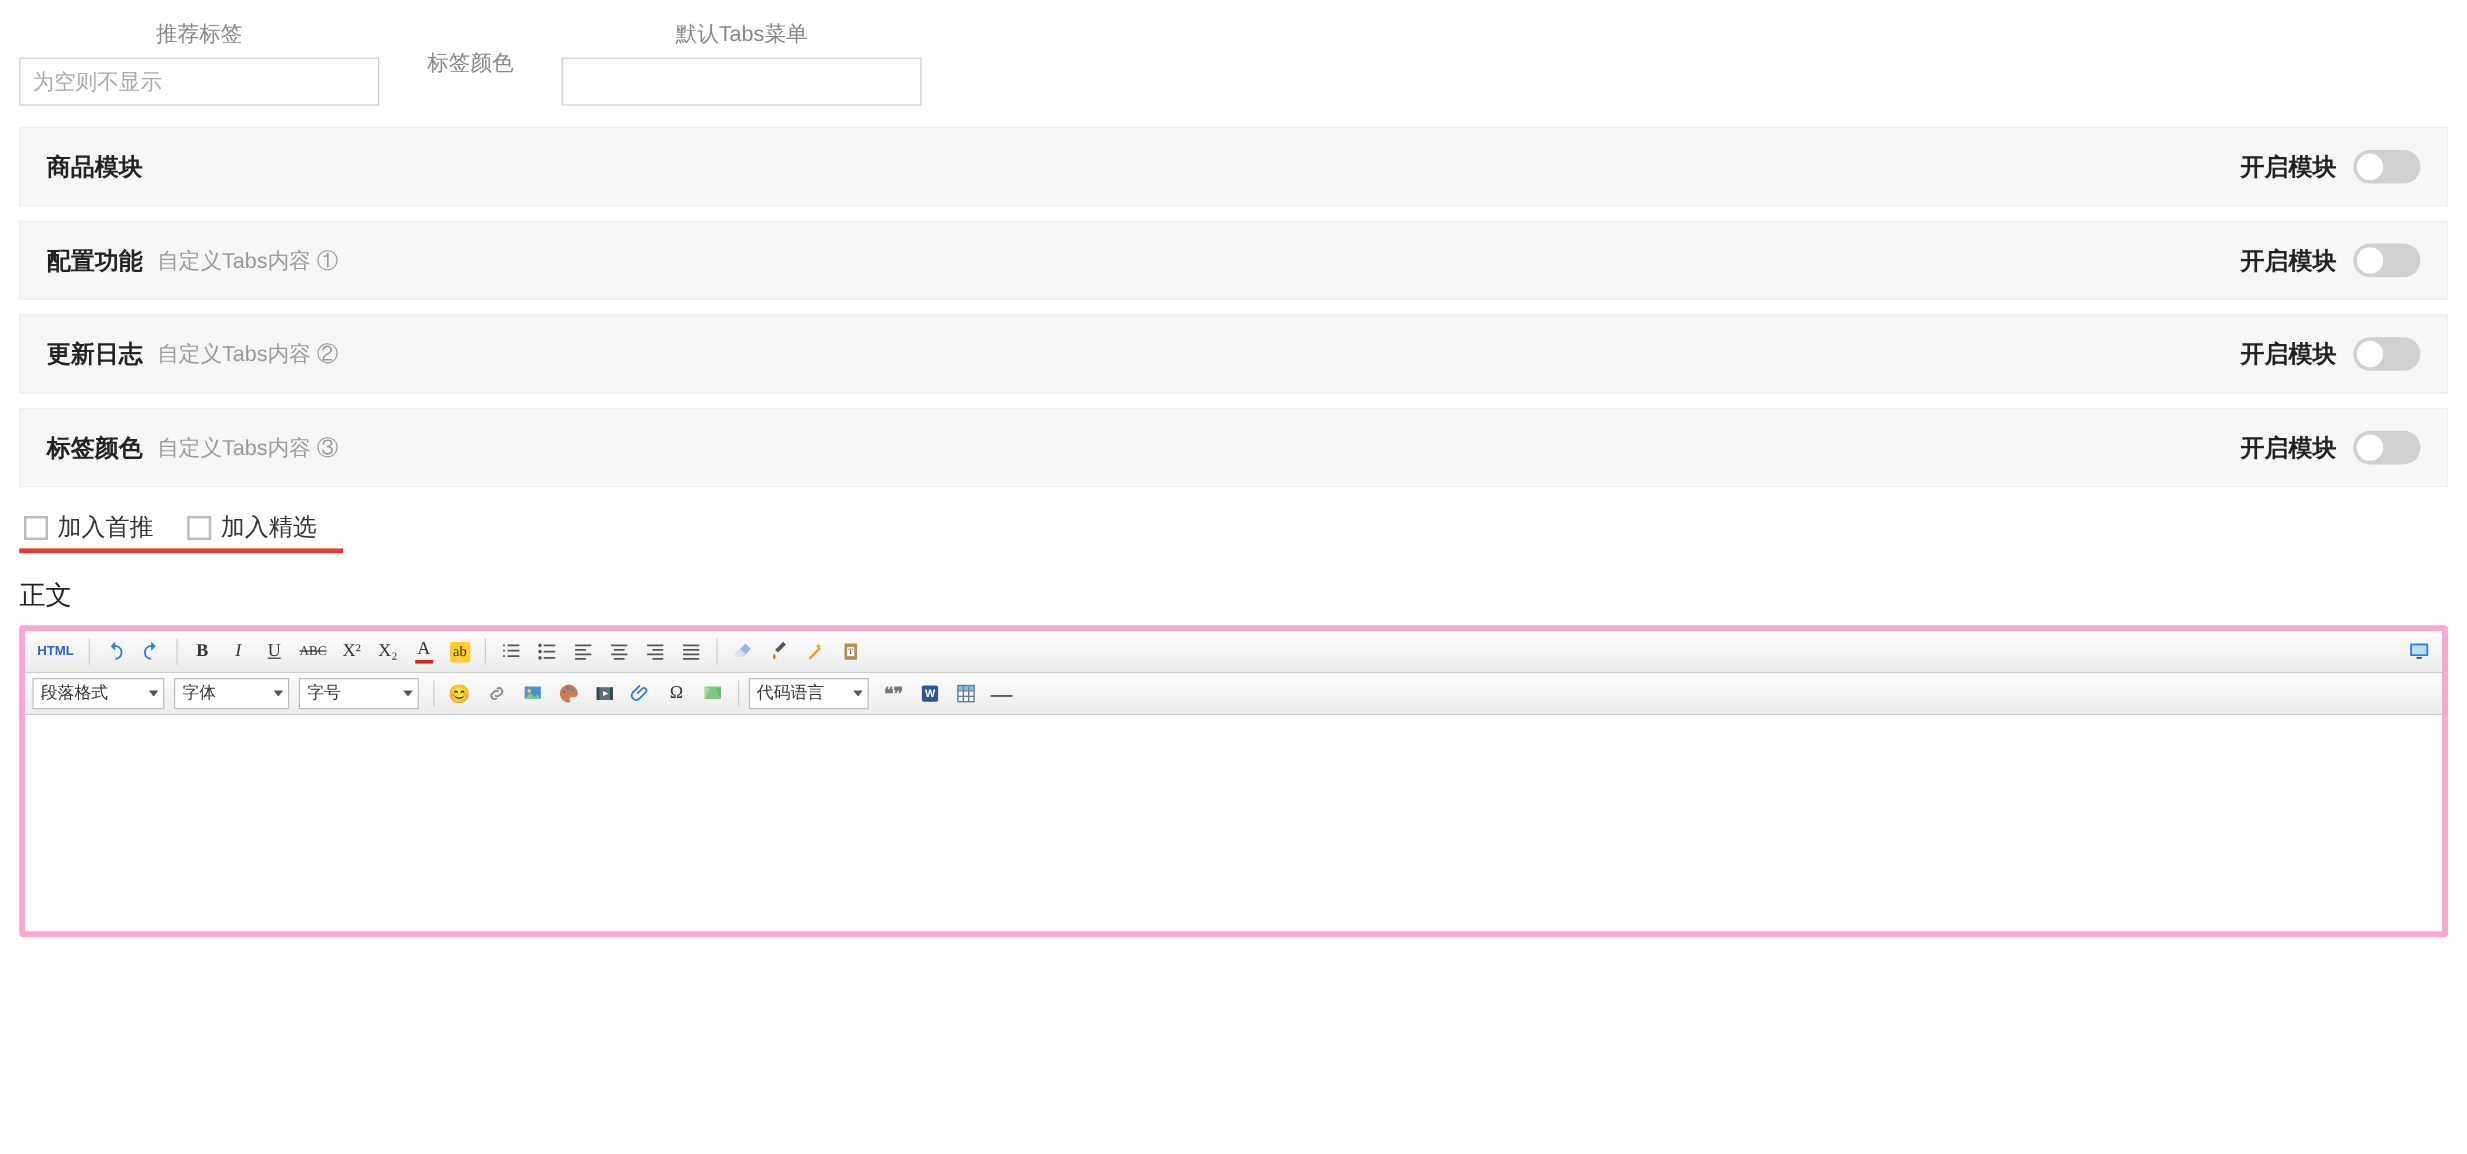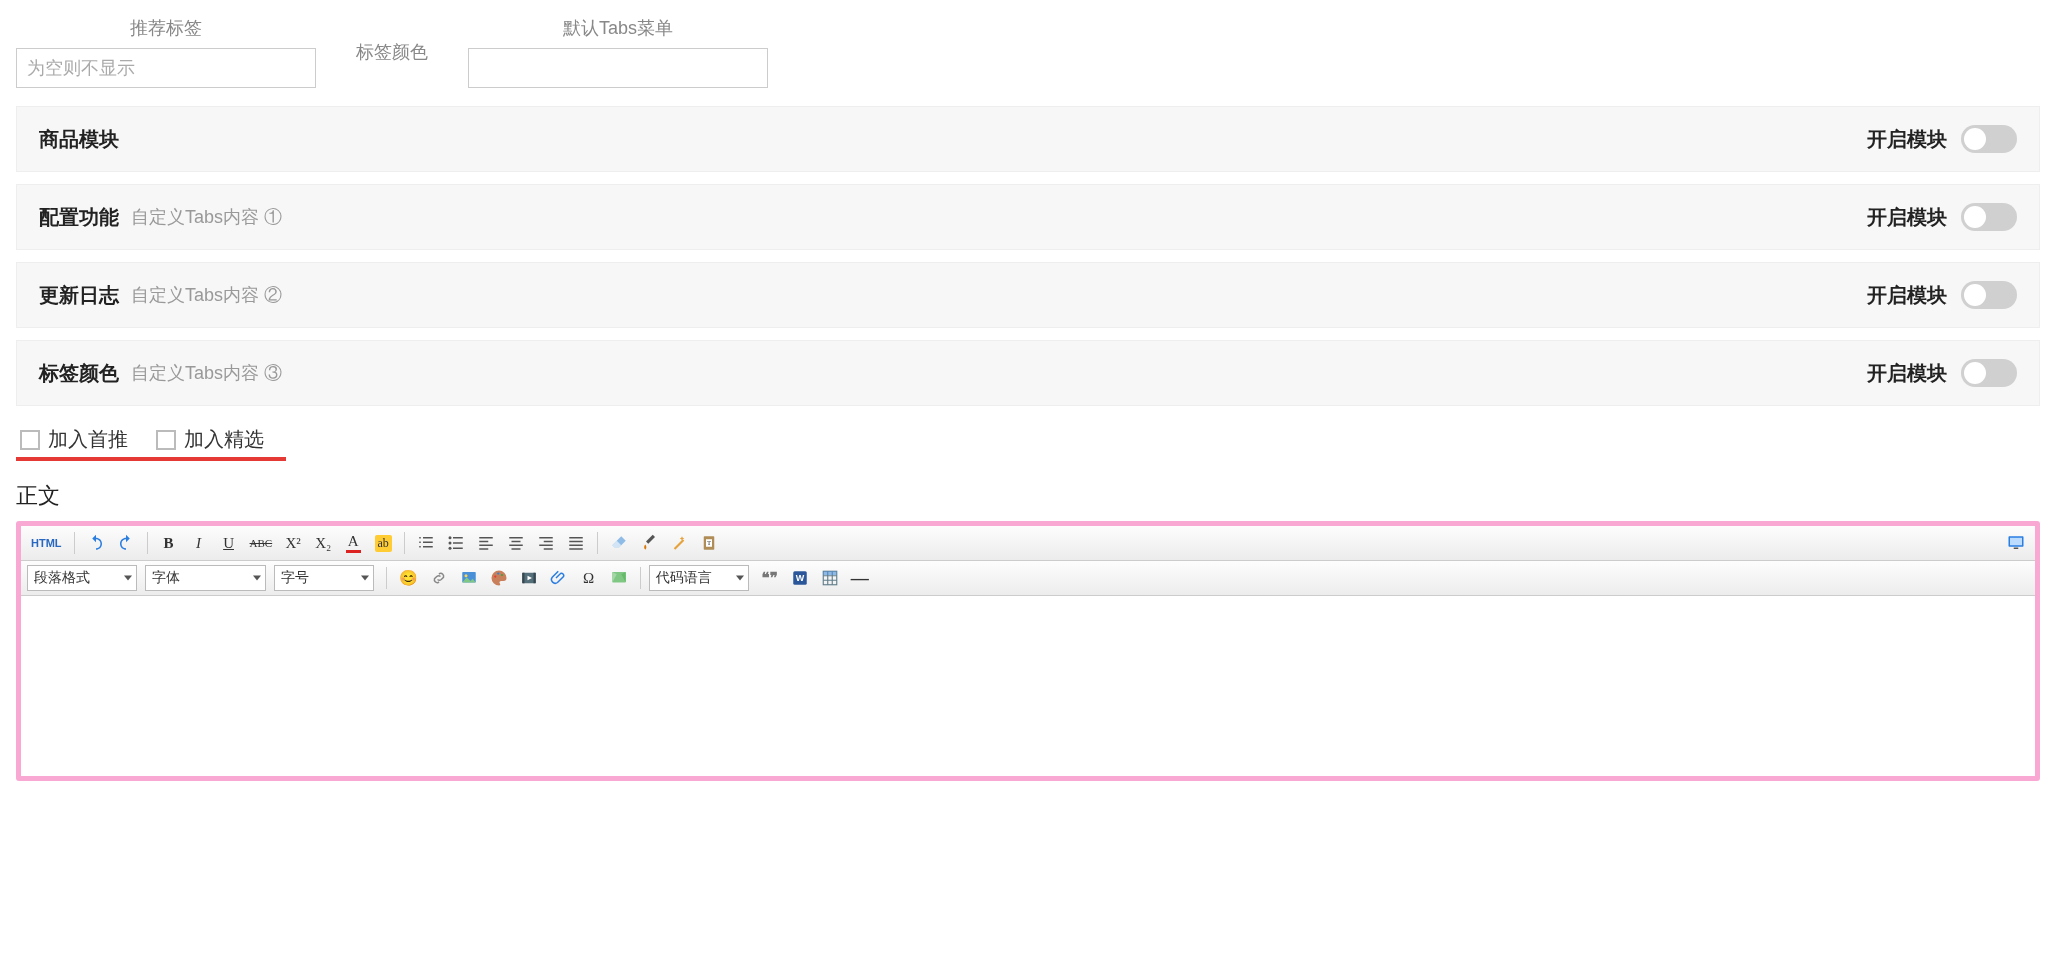--- a/index.html
+++ b/index.html
@@ -363,21 +363,21 @@
       <svg width="18" height="18" viewBox="0 0 24 24">
           <rect x="2" y="3" width="20" height="14" rx="1" fill="#2a7de1"></rect>
           <rect x="4" y="5" width="16" height="10" fill="#bcdcff"></rect>
           <rect x="9" y="18" width="6" height="2" fill="#555"></rect>
         </svg>
     </div>
   </div>
 
   <div class="toolbar-row">
     <div class="tb-select" style="width:110px;">段落格式</div>
-    <div class="tb-select" style="width:121px;">字体</div>
+    <div class="tb-select" style="width:96px;">字体</div>
     <div class="tb-select" style="width:100px;">字号</div>
     <div class="tb-sep"></div>
     <div class="tb-btn">😊</div>
     <div class="tb-btn">
       <svg width="18" height="18" viewBox="0 0 24 24">
           <path fill="none" stroke="#888" stroke-width="2" d="M10 14a4 4 0 005 0l3-3a4 4 0 00-5-5l-1 1M14 10a4 4 0 00-5 0l-3 3a4 4 0 005 5l1-1"></path>
         </svg>
     </div>
     <div class="tb-btn">
       <svg width="18" height="18" viewBox="0 0 24 24">

